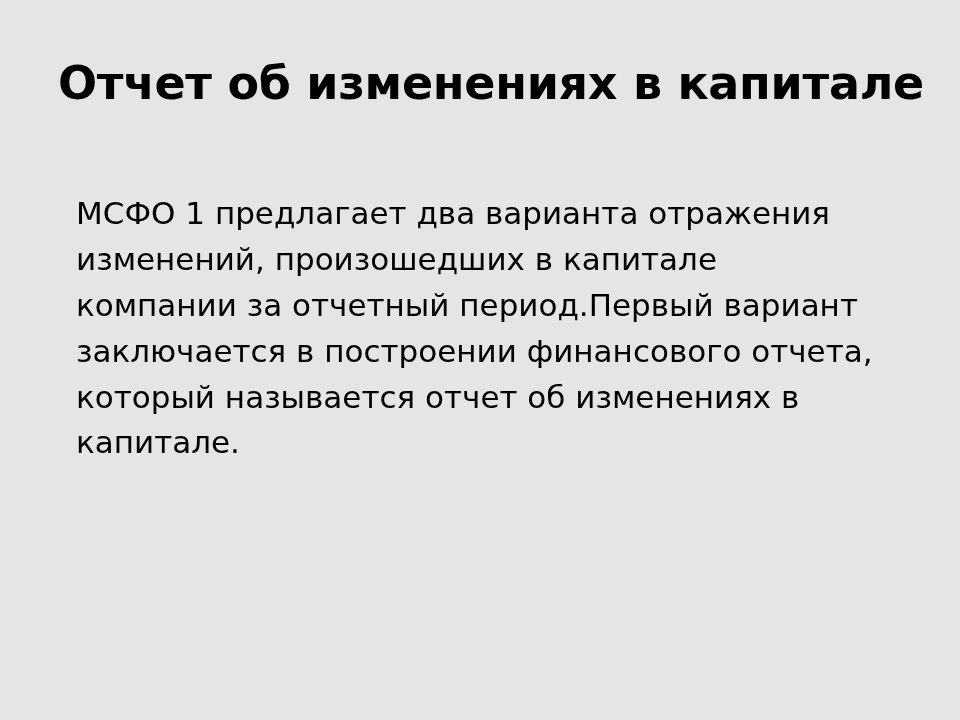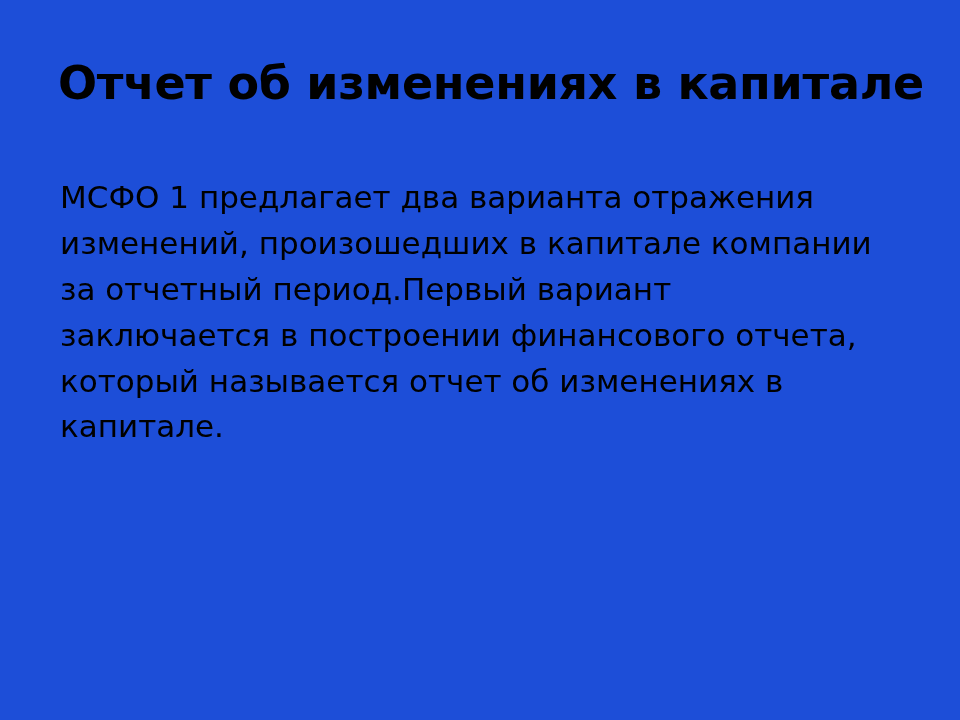--- a/index.html
+++ b/index.html
@@ -10,21 +10,21 @@
     width: 960px;
     height: 720px;
     background: #ffffff;
     font-family: "DejaVu Sans", "Liberation Sans", sans-serif;
     overflow: hidden;
   }
   .slide {
     position: relative;
     width: 960px;
     height: 720px;
-    background: #1d4ed8;
+    background: #e5e5e5;
     box-sizing: border-box;
   }
   .slide-title {
     position: absolute;
     left: 58px;
     top: 58px;
     width: 860px;
     font-size: 46px;
     line-height: 1.12;
     font-weight: bold;
@@ -36,21 +36,21 @@
     position: absolute;
     left: 60px;
     top: 175px;
     width: 830px;
     font-size: 31px;
     line-height: 1.48;
     color: #000000;
     font-weight: normal;
   }
   .slide-body p {
-    margin: 0;
+    margin: 16px;
   }
 </style>
 </head>
 <body>
 
 <div class="slide">
   <div class="slide-title">Отчет об изменениях в капитале</div>
   <div class="slide-body">
     <p>МСФО 1 предлагает два варианта отражения изменений, произошедших в капитале компании за отчетный период.Первый вариант заключается в построении финансового отчета, который называется отчет об изменениях в капитале.</p>
   </div>

